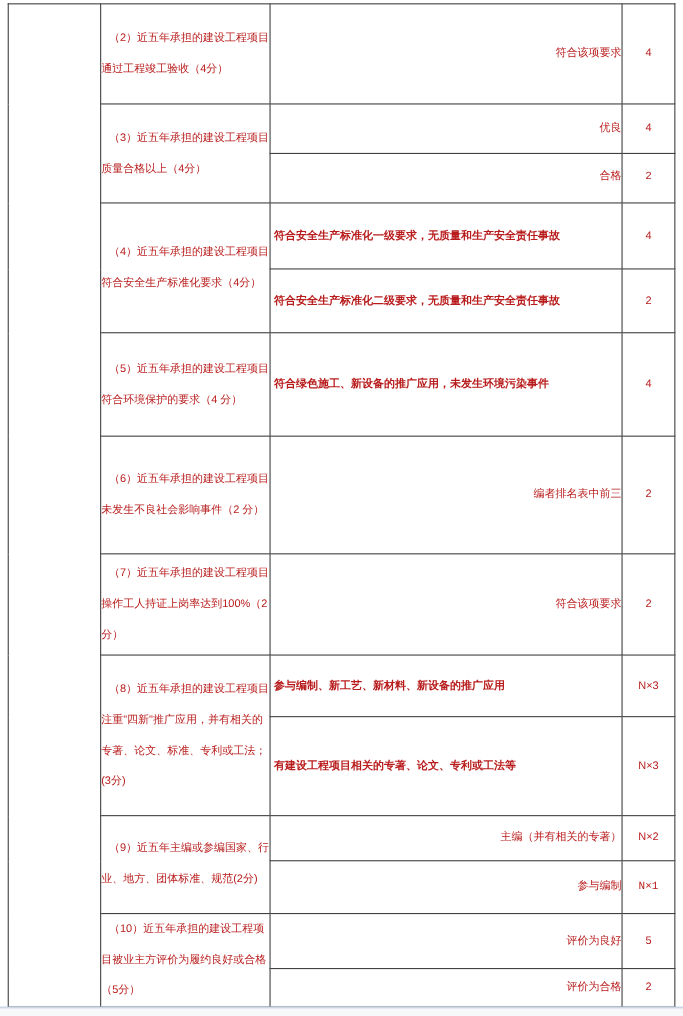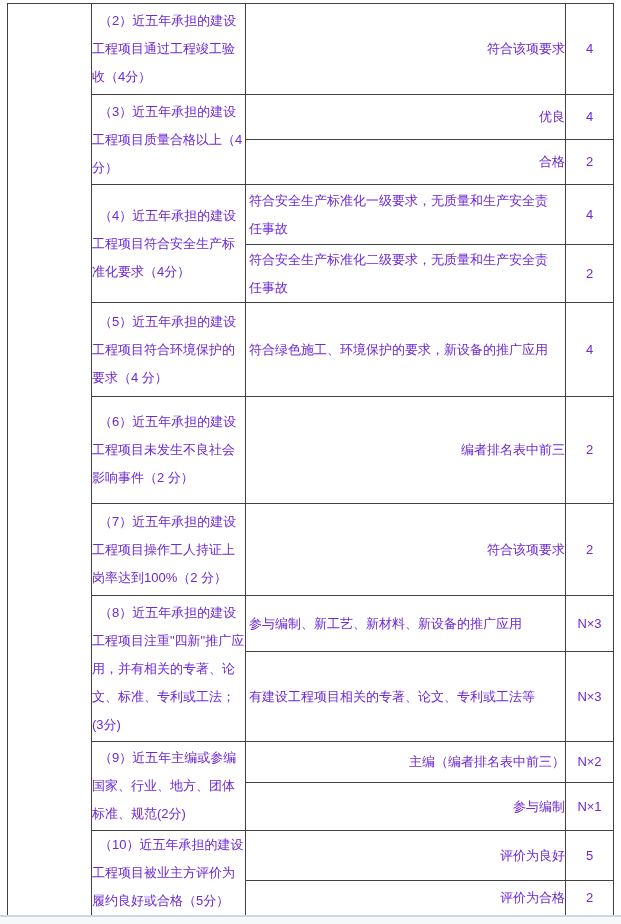--- a/index.html
+++ b/index.html
@@ -4,31 +4,31 @@
 <style>
   html,body{margin:0;padding:0;}
   body{background:#ffffff;font-family:"Liberation Sans","DejaVu Sans",sans-serif;}
   .page{position:relative;width:621px;height:924px;background:#ffffff;overflow:hidden;}
   table.score-table{
     position:absolute;left:7px;top:3px;width:606px;
     border-collapse:collapse;table-layout:fixed;
   }
   table.score-table td{
     border:1px solid #414141;
-    font-size:13px;color:#6d28d9;line-height:28px;
+    font-size:10px;color:#b91c1c;line-height:28px;
     vertical-align:middle;padding:0;overflow:hidden;
     word-break:break-all;
   }
   td.spacer{background:#ffffff;}
   td.crit{text-align:left;padding:0 3px;text-indent:7px;}
   td.req{padding:0 3px;}
   td.req.center{text-align:right;}
-  td.req.left{text-align:left;padding:0 10px 0 3px;}
+  td.req.left{text-align:left;padding:0 10px 0 3px;font-weight:bold;}
   td.score{text-align:center;}
-  tr.subdiv td{border-top:1.5px solid #8c8c8c;}
+  tr.subdiv td{border-top:1.5px solid #8c8c8c;font-family:Liberation Mono, monospace;}
   .page-edge{position:absolute;left:0;top:915px;width:621px;height:2px;background:#ccd7e5;}
   .page-below{position:absolute;left:0;top:917px;width:621px;height:7px;background:#f7f8fa;}
 </style>
 </head>
 <body>
 
 <div class="page">
 
   <table class="score-table">
     <colgroup>
@@ -61,21 +61,21 @@
       <td class="req left">符合安全生产标准化一级要求，无质量和生产安全责任事故</td>
       <td class="score">4</td>
     </tr>
     <tr style="height:58px">
       <td class="req left">符合安全生产标准化二级要求，无质量和生产安全责任事故</td>
       <td class="score">2</td>
     </tr>
 
     <tr style="height:94px">
       <td class="crit">（5）近五年承担的建设工程项目符合环境保护的要求（4 分）</td>
-      <td class="req left">符合绿色施工、环境保护的要求，新设备的推广应用</td>
+      <td class="req left">符合绿色施工、新设备的推广应用，未发生环境污染事件</td>
       <td class="score">4</td>
     </tr>
 
     <tr style="height:107px">
       <td class="crit">（6）近五年承担的建设工程项目未发生不良社会影响事件（2 分）</td>
       <td class="req center">编者排名表中前三</td>
       <td class="score">2</td>
     </tr>
 
     <tr style="height:92px">
@@ -89,21 +89,21 @@
       <td class="req left">参与编制、新工艺、新材料、新设备的推广应用</td>
       <td class="score">N×3</td>
     </tr>
     <tr style="height:90px">
       <td class="req left">有建设工程项目相关的专著、论文、专利或工法等</td>
       <td class="score">N×3</td>
     </tr>
 
     <tr style="height:41px">
       <td class="crit" rowspan="2">（9）近五年主编或参编国家、行业、地方、团体标准、规范(2分)</td>
-      <td class="req center">主编（编者排名表中前三）</td>
+      <td class="req center">主编（并有相关的专著）</td>
       <td class="score">N×2</td>
     </tr>
     <tr style="height:48px" class="subdiv">
       <td class="req center">参与编制</td>
       <td class="score">N×1</td>
     </tr>
 
     <tr style="height:42px">
       <td class="crit" rowspan="2">（10）近五年承担的建设工程项目被业主方评价为履约良好或合格（5分）</td>
       <td class="req center">评价为良好</td>

